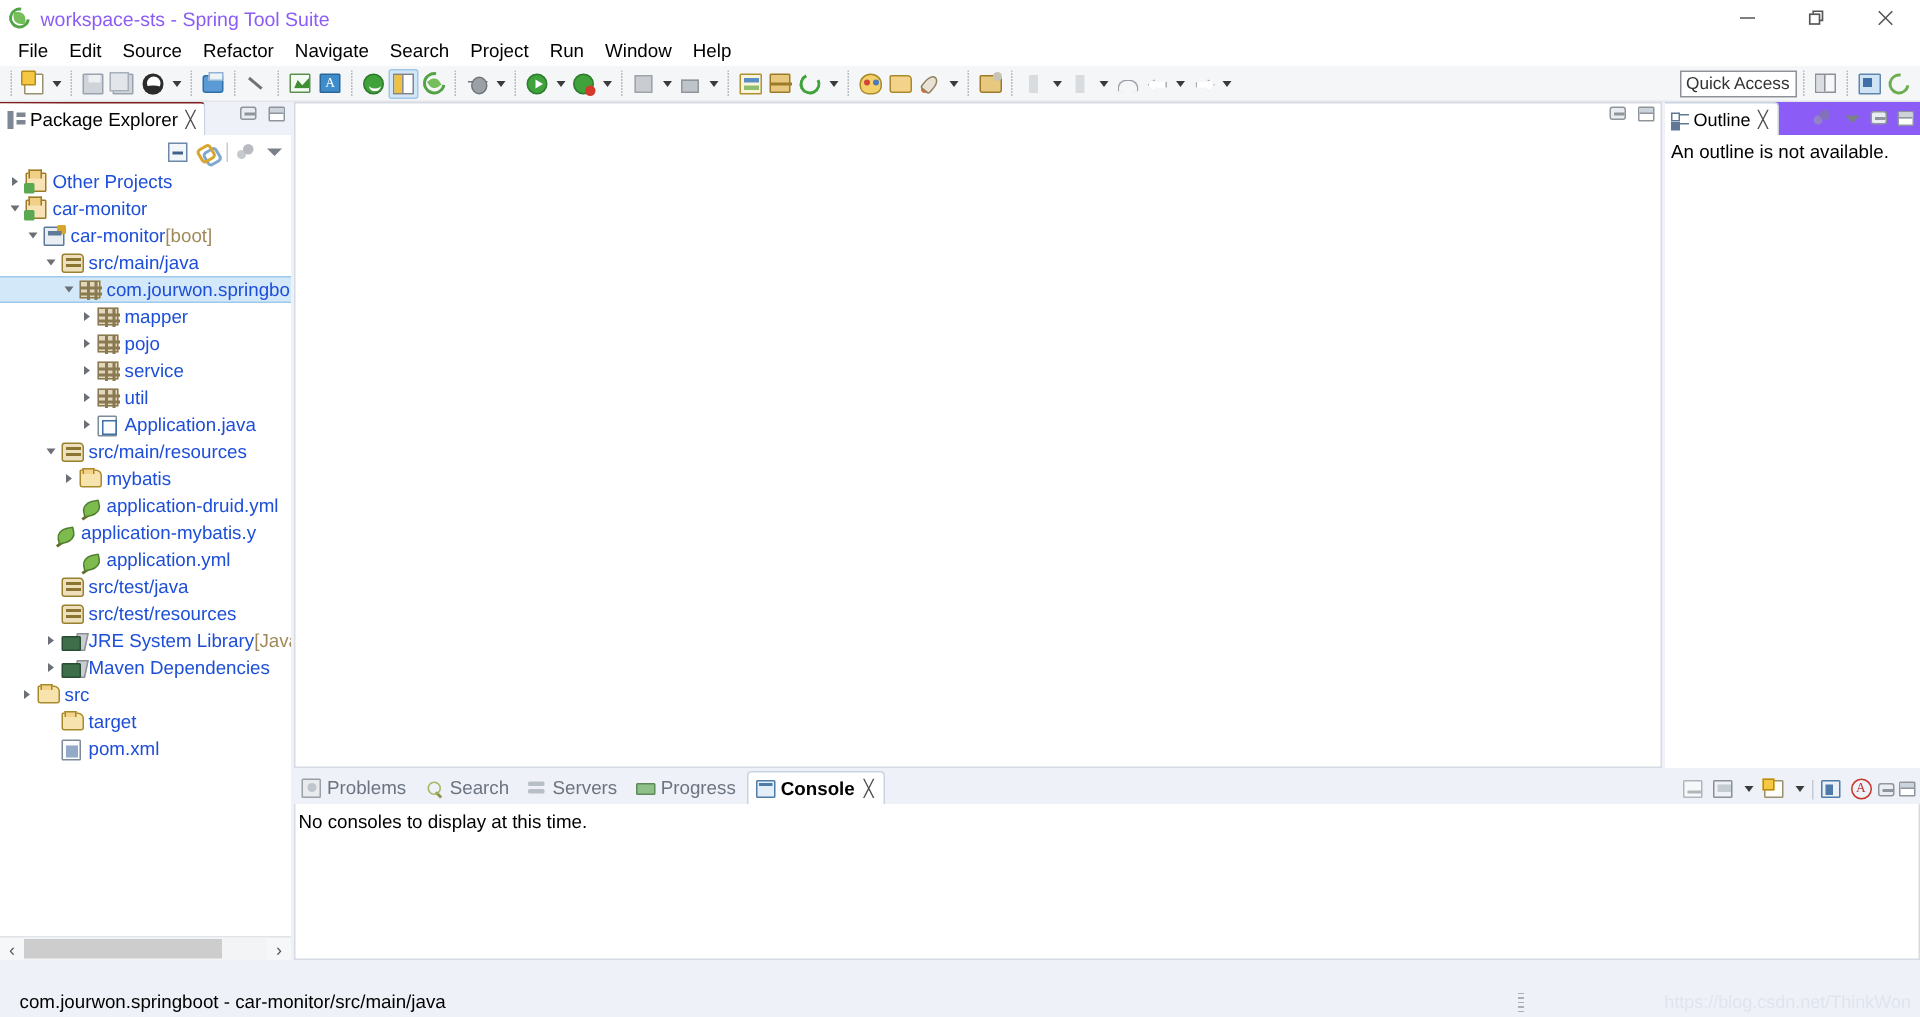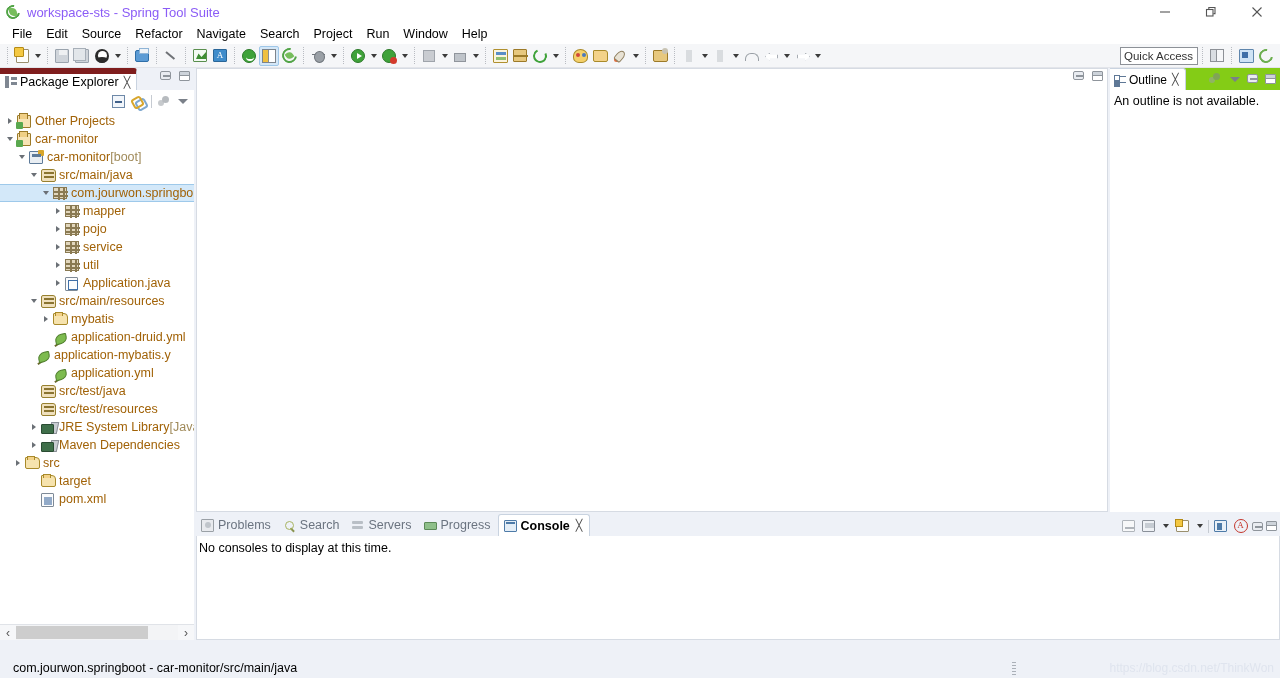--- a/index.html
+++ b/index.html
@@ -130,21 +130,21 @@
 
   
   .pe {
     position: absolute; left: 0; top: 68px; width: 194px; height: 572px;
     background: #ffffff;
   }
   .pe-tabrow { position:absolute; left:0; top:0; width:194px; height:22px; background:#eef1f7; }
   .pe-tab {
     position:absolute; left:0; top:0; height:22px; padding: 0 6px 0 5px;
     background: #ffffff; display:flex; align-items:center; gap:3px;
-    border-top: 6px solid #7f1d1d; border-right:1px solid #c9d3e0;
+    border-top: 1px solid #7f1d1d; border-right:1px solid #c9d3e0;
     border-top-right-radius: 3px;
   }
   .pe-tab .lbl { font-size:12.5px; color:#000; white-space:nowrap; }
   .tab-x { font-size:11px; color:#4a4a4a; margin-left:2px; }
   .ico-pe{width:12px;height:12px;position:relative;flex:none;}
   .ico-pe::before{content:"";position:absolute;left:0;top:0;width:4px;height:12px;background:#7f8792;}
   .ico-pe::after{content:"";position:absolute;left:6px;top:1px;width:6px;height:3px;background:#7f8792;box-shadow:0 5px 0 #7f8792;}
   .pe-winbtns{ position:absolute; right:4px; top:3px; display:flex; gap:8px; }
   .mini-min{width:11px;height:9px;border:1px solid #8f959c;background:#e9ecf1;border-radius:2px;position:relative;}
   .mini-min::after{content:"";position:absolute;left:2px;top:3px;width:7px;height:2px;background:#8f959c;}
@@ -159,21 +159,21 @@
   .ico-link::before{content:"";position:absolute;left:5px;top:4px;width:7px;height:7px;border:2px solid #7fa8cf;border-radius:3px;transform:rotate(-30deg);}
   .ico-viewmenu{width:10px;height:10px;position:relative;}
   .ico-viewmenu::after{content:"";position:absolute;left:0;top:3px;border-left:5px solid transparent;border-right:5px solid transparent;border-top:5px solid #7a8089;}
   .pe-divider{width:1px;height:13px;background:#c6cbd2;}
   .ico-focus{width:14px;height:13px;position:relative;opacity:.55;}
   .ico-focus::after{content:"";position:absolute;left:4px;top:1px;width:7px;height:7px;border-radius:50%;background:#7d848c;}
   .ico-focus::before{content:"";position:absolute;left:0px;top:5px;width:6px;height:6px;border-radius:50%;background:#9aa0a6;}
 
   .tree { position:absolute; left:0; top:44px; width:194px; bottom:0; overflow:hidden; }
   .row { height:18px; display:flex; align-items:center; white-space:nowrap; position:relative; }
-  .row .txt { font-size:12.5px; color:#a16207; }
+  .row .txt { font-size:12.5px; color:#1d4ed8; }
   .row .txt.dim { color: #a08a5a; }
   .arrow { width:13px; height:18px; flex:none; display:flex; align-items:center; justify-content:center; }
   .arrow.collapsed::after { content:""; border-left:4px solid #6b7076; border-top:3.5px solid transparent; border-bottom:3.5px solid transparent; }
   .arrow.expanded::after { content:""; border-top:4px solid #6b7076; border-left:3.5px solid transparent; border-right:3.5px solid transparent; }
   .ic { width:16px; height:16px; flex:none; margin-right:3px; position:relative; }
 
   .i-prj{width:14px;height:13px;background:#f7e3b5;border:1px solid #9c7a28;border-radius:1px;position:relative;}
   .i-prj::after{content:"";position:absolute;left:1px;top:-3px;width:7px;height:5px;background:#f0cf86;border:1px solid #9c7a28;border-bottom:none;}
   .i-prj .badge{position:absolute;left:-2px;bottom:-2px;width:7px;height:7px;background:#5aa84f;border-radius:1px;}
   .i-boot{width:14px;height:13px;background:#e9eef3;border:1px solid #5d7a99;border-radius:1px;position:relative;}
@@ -207,21 +207,21 @@
   .editor-area {
     position:absolute; left:196px; top:68px; width:912px; height:444px;
     background:#ffffff; border:1px solid #d6dbe3;
   }
   .editor-top { position:absolute; right:4px; top:2px; display:flex; gap:8px; }
 
   
   .outline {
     position:absolute; left:1110px; top:68px; width:170px; height:444px; background:#ffffff;
   }
-  .ol-tabrow { position:absolute; left:0; top:0; width:170px; height:22px; background:#84cc16; }
+  .ol-tabrow { position:absolute; left:0; top:0; width:170px; height:22px; background:#8b5cf6; }
   .ol-tab { position:absolute; left:0; top:0; height:22px; padding:0 6px 0 4px; background:#fff;
             display:flex; align-items:center; gap:3px; border-top:1px solid #c9d3e0; border-right:1px solid #c9d3e0; border-top-right-radius:3px;}
   .ico-ol{width:12px;height:12px;position:relative;flex:none;}
   .ico-ol::before{content:"";position:absolute;left:0;top:1px;width:4px;height:4px;border:1px solid #5f7896;box-shadow:0 6px 0 #5f7896;}
   .ico-ol::after{content:"";position:absolute;left:6px;top:2px;width:6px;height:1.5px;background:#5f7896;box-shadow:0 6px 0 #5f7896;}
   .ol-btns{position:absolute;right:4px;top:4px;display:flex;gap:7px;align-items:center;}
   .ol-body{position:absolute;left:0;top:22px;width:170px;bottom:0;padding:4px 4px 0 4px;}
   .ol-msg{font-size:12.5px;color:#000;}
 
   

